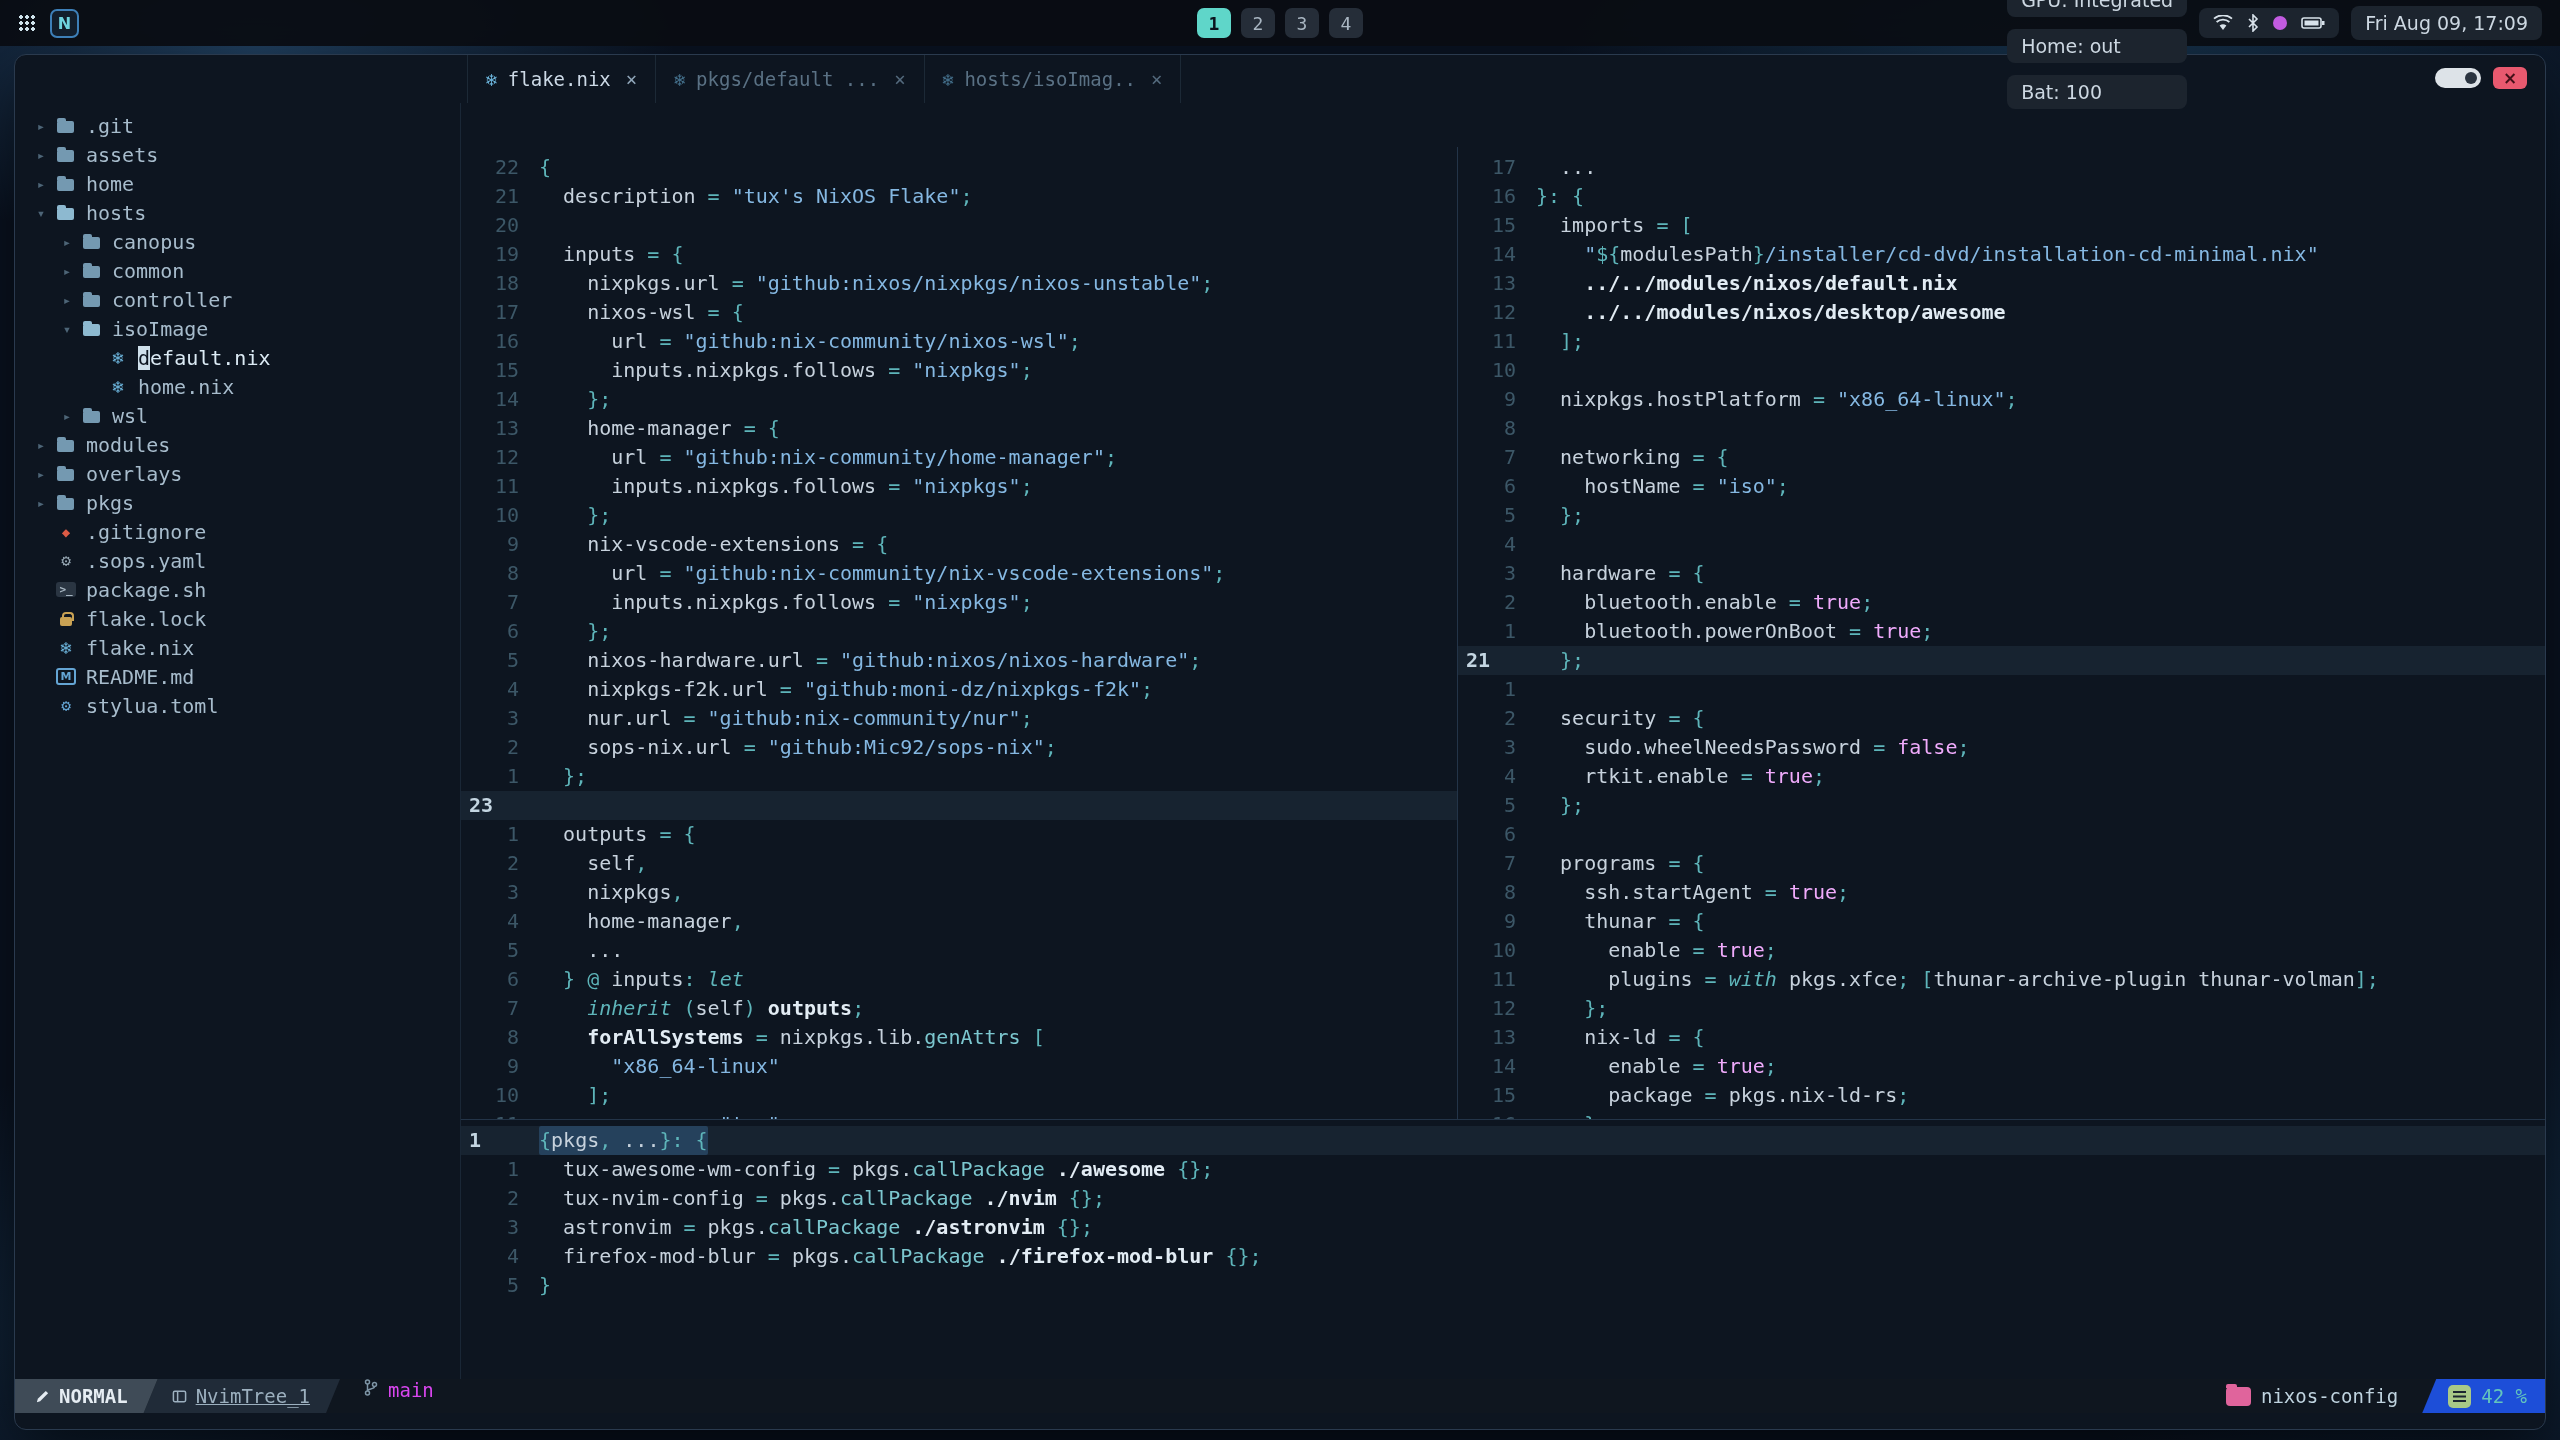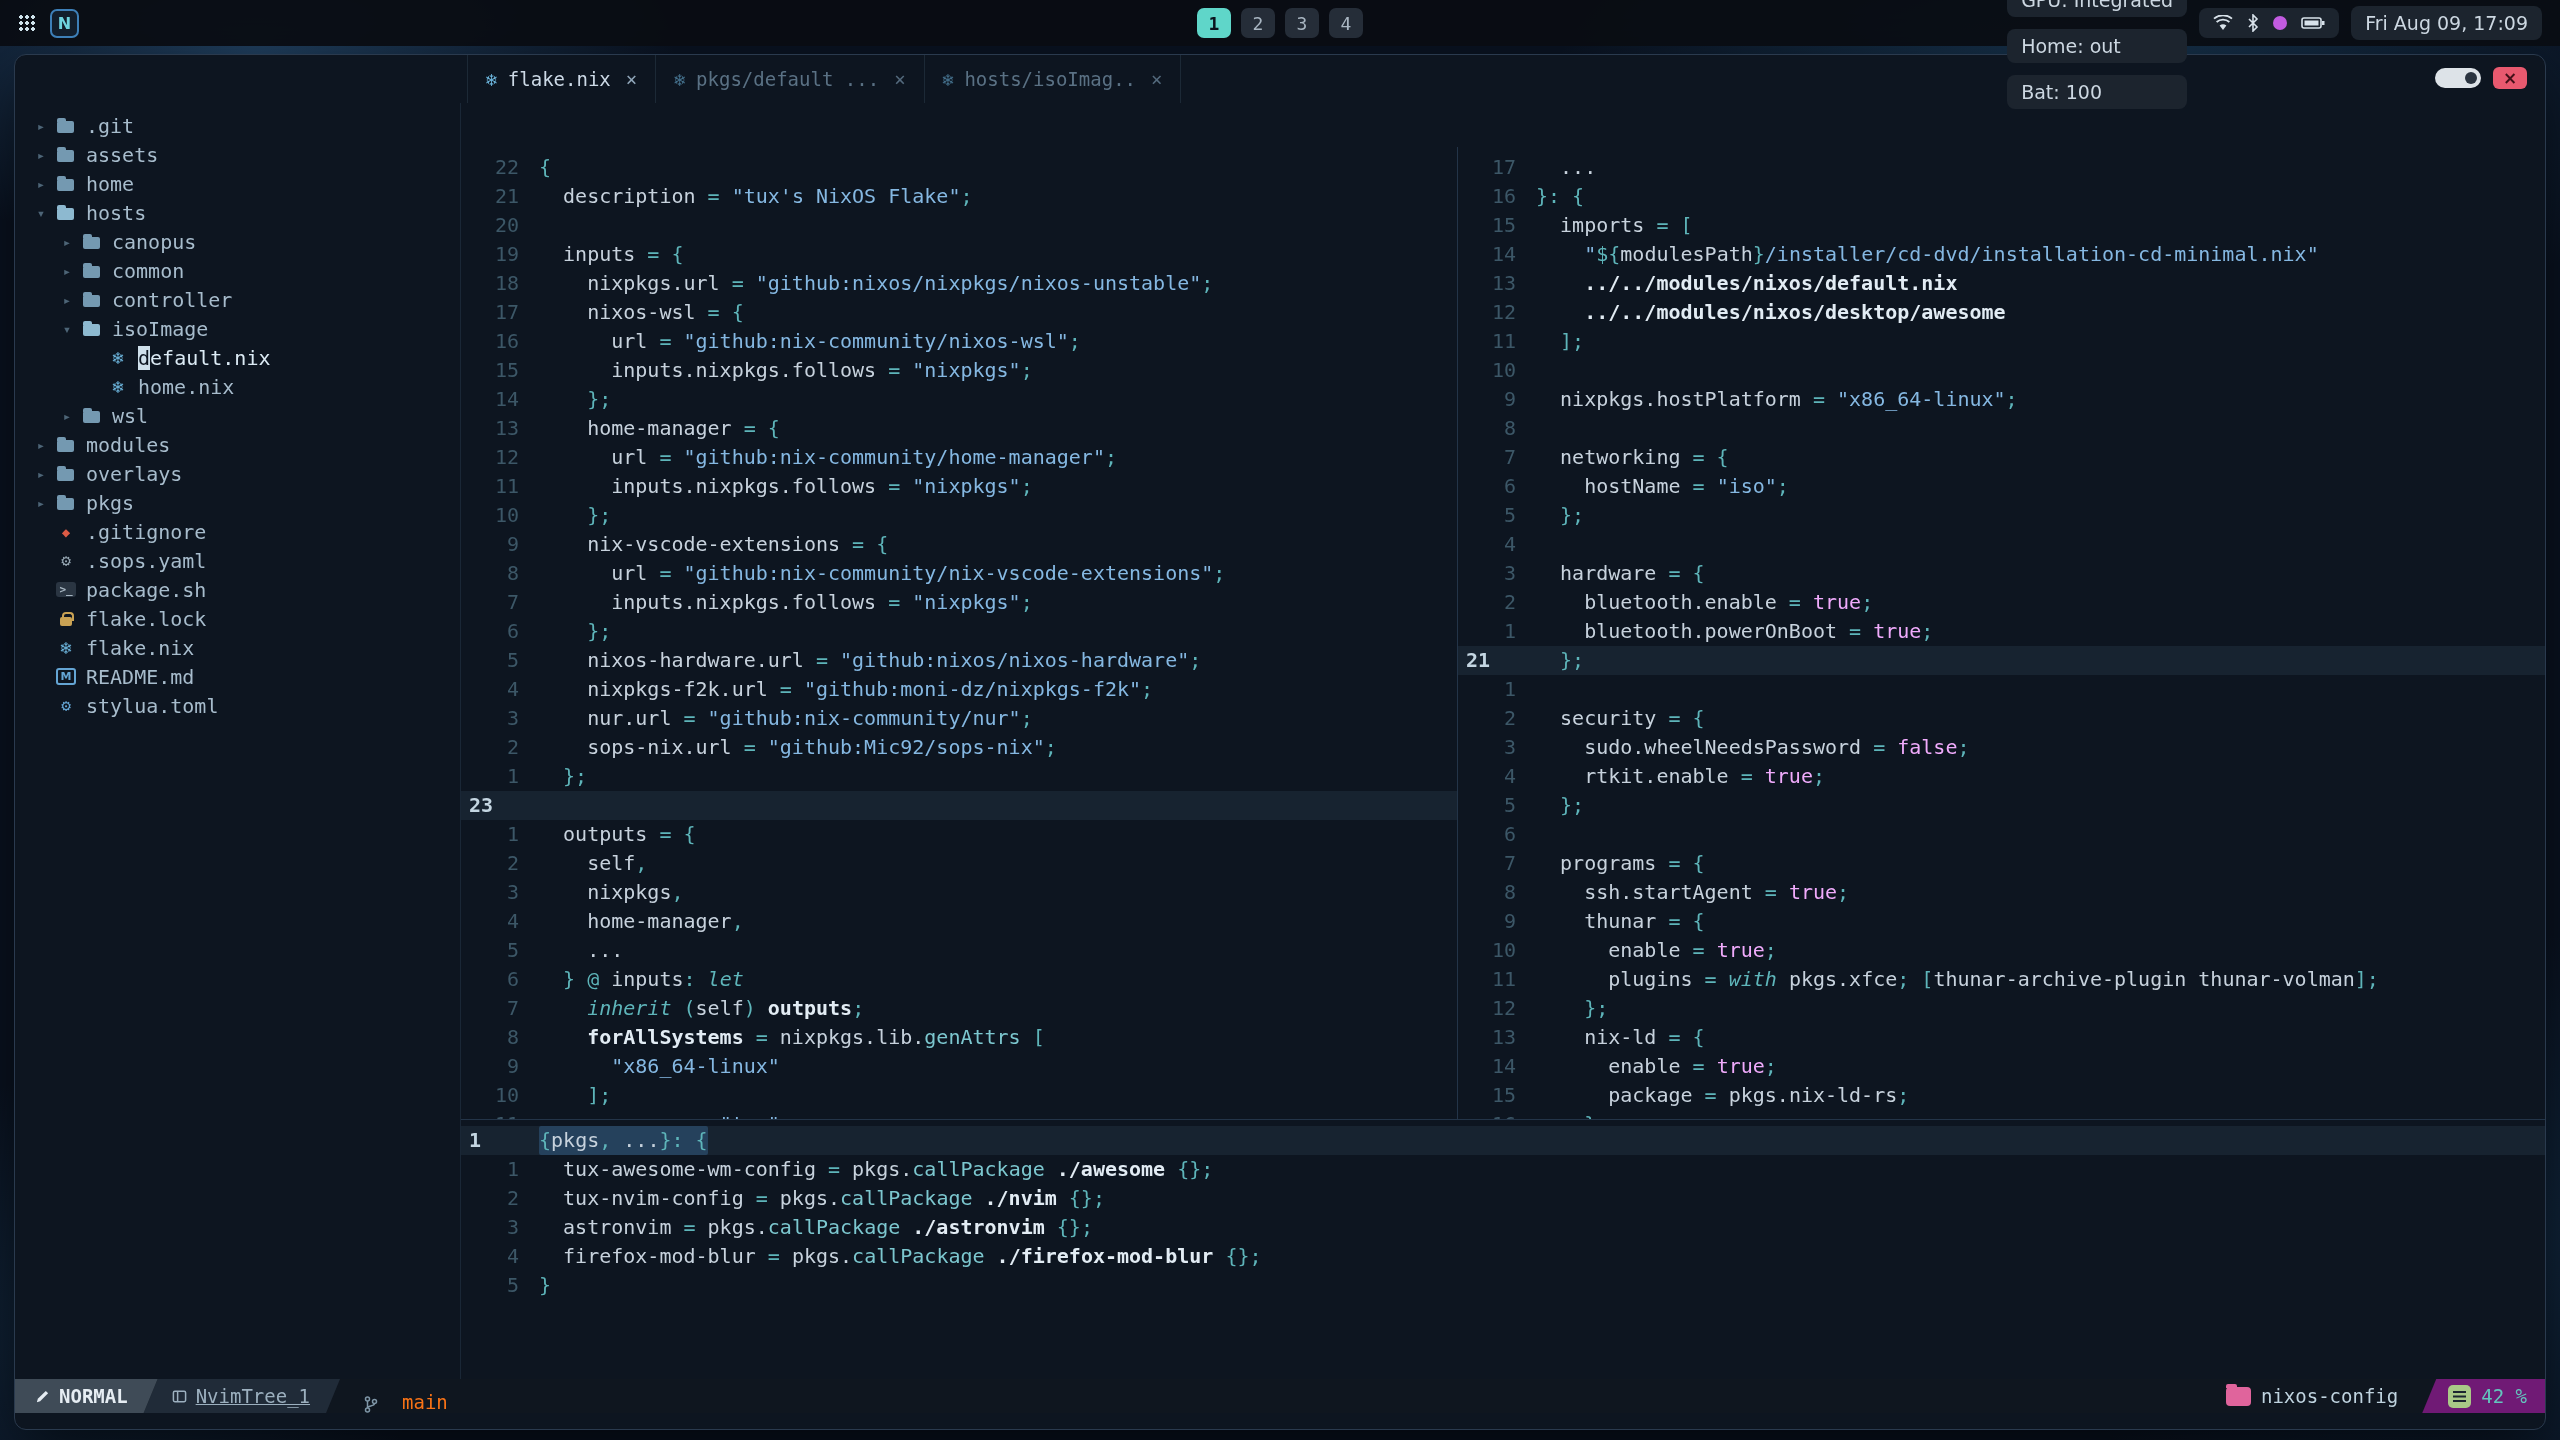--- a/index.html
+++ b/index.html
@@ -117,27 +117,27 @@
   .tk-b { color:#e2ecf4; font-weight:bold; }
 
   
   .statusline { flex:0 0 34px; margin-bottom:16px; display:flex; align-items:stretch;
     background:#0f161f; font-size:19px; }
   .seg { display:flex; align-items:center; gap:9px; }
   .seg-mode { background:#3f4b57; color:#e6edf3; font-weight:bold; padding:0 30px 0 20px;
     clip-path:polygon(0 0, 100% 0, calc(100% - 14px) 100%, 0 100%); z-index:2; }
   .seg-buf { background:#202b38; color:#9cb0bf; padding:0 30px 0 28px; margin-left:-14px;
     clip-path:polygon(14px 0, 100% 0, calc(100% - 14px) 100%, 0 100%); z-index:1;text-decoration:underline; }
-  .branch { display:flex; align-items:flex-end; gap:24px; color:#f97316; padding-left:24px; }
+  .branch { display:flex; align-items:flex-start; gap:10px; color:#d946ef; padding-left:24px; }
   .sl-right { margin-left:auto; display:flex; align-items:stretch; }
   .project { display:flex; align-items:center; gap:10px; color:#bfd3df; padding-right:24px; }
   .proj-ic { width:25px; height:19px; background:#e0649c; border-radius:4px; position:relative; display:inline-block; }
   .proj-ic::before { content:''; position:absolute; left:0; top:-3px; width:11px; height:4px;
     background:#e0649c; border-radius:2px 2px 0 0; }
-  .seg-scroll { background:#701a75; padding:0 18px 0 26px; gap:10px;
+  .seg-scroll { background:#1d4ed8; padding:0 18px 0 26px; gap:10px;
     clip-path:polygon(14px 0, 100% 0, 100% 100%, 0 100%); }
   .menu-ic { width:23px; height:23px; background:#a9c987; border-radius:5px; position:relative; display:inline-block; }
   .menu-ic::before { content:''; position:absolute; left:5px; top:6px; width:13px; height:2.5px;
     background:#1c2631; box-shadow:0 4.5px 0 #1c2631, 0 9px 0 #1c2631; }
   .scroll-txt { color:#63c5bd; }
   svg { display:block; }
 </style>
 </head>
 <body>
 

